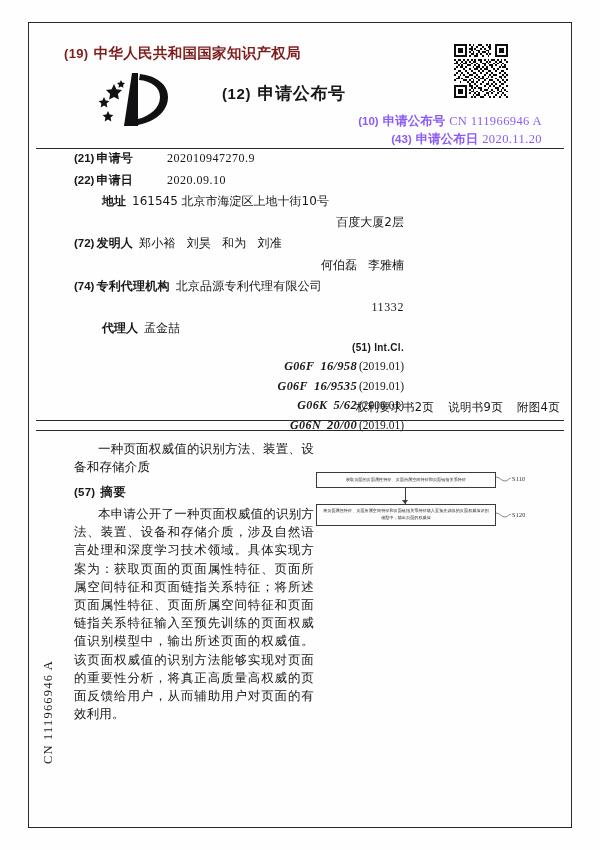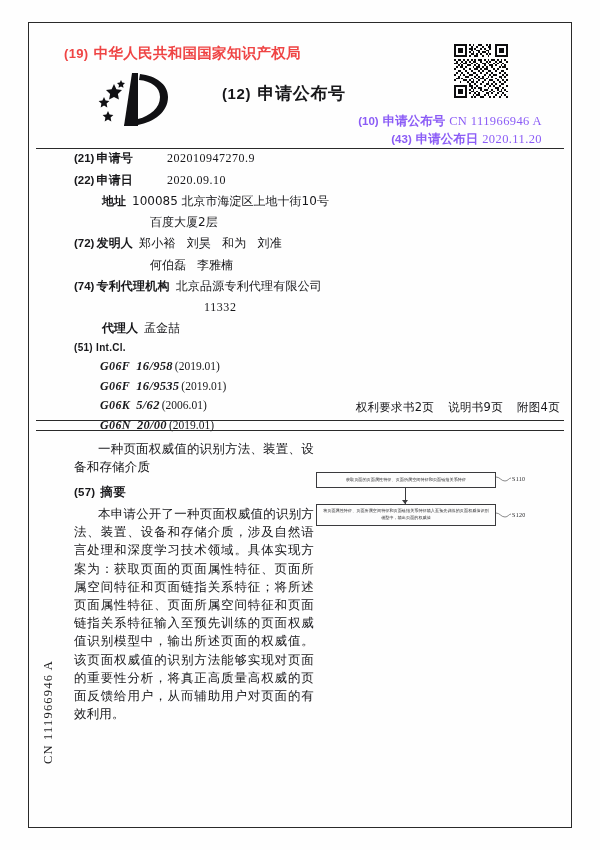--- a/index.html
+++ b/index.html
@@ -58,21 +58,21 @@
     position: absolute;
     left: 64px;
     top: 44px;
     width: 478px;
     height: 92px;
   }
   .office-line {
     font-size: 14.5px;
     font-weight: bold;
     letter-spacing: 0.3px;
-    color: #ef4444;
+    color: #7f1d1d;
     white-space: nowrap;
   }
   .office-line .num {
     font-family: "Liberation Sans", sans-serif;
     font-weight: bold;
     font-size: 13px;
   }
   .logo {
     position: absolute;
     left: 30px;
@@ -132,20 +132,21 @@
   .rule.r2 { top: 420px; }
   .rule.r3 { top: 430px; border-top-width: 1px; }
   
   .biblio {
     position: absolute;
     left: 74px;
     top: 152px;
     width: 330px;
     font-size: 11.5px;
     line-height: 1.0;
+    text-align: right;
   }
   .bib-row {
     display: flex;
     align-items: baseline;
     margin-bottom: 9px;
     white-space: nowrap;
   }
   .bib-row .code {
     font-family: "Liberation Sans", sans-serif;
     font-size: 11.5px;
@@ -627,21 +628,21 @@
 
     <div class="bib-row">
       <span class="code">(22)</span>
       <span class="lbl">申请日</span>
       <span class="val mono">2020.09.10</span>
     </div>
 
 
     <div class="sub-row">
       <span class="lbl">地址</span>
-      <span class="val">100085  北京市海淀区上地十街10号</span>
+      <span class="val">161545  北京市海淀区上地十街10号</span>
     </div>
     <div class="cont-row">百度大厦2层</div>
 
     <div class="bib-row">
       <span class="code">(72)</span>
       <span class="lbl">发明人</span>
       <span class="val names">
         <span>郑小裕</span><span>刘昊</span><span>和为</span><span>刘准</span>
       </span>
     </div>

